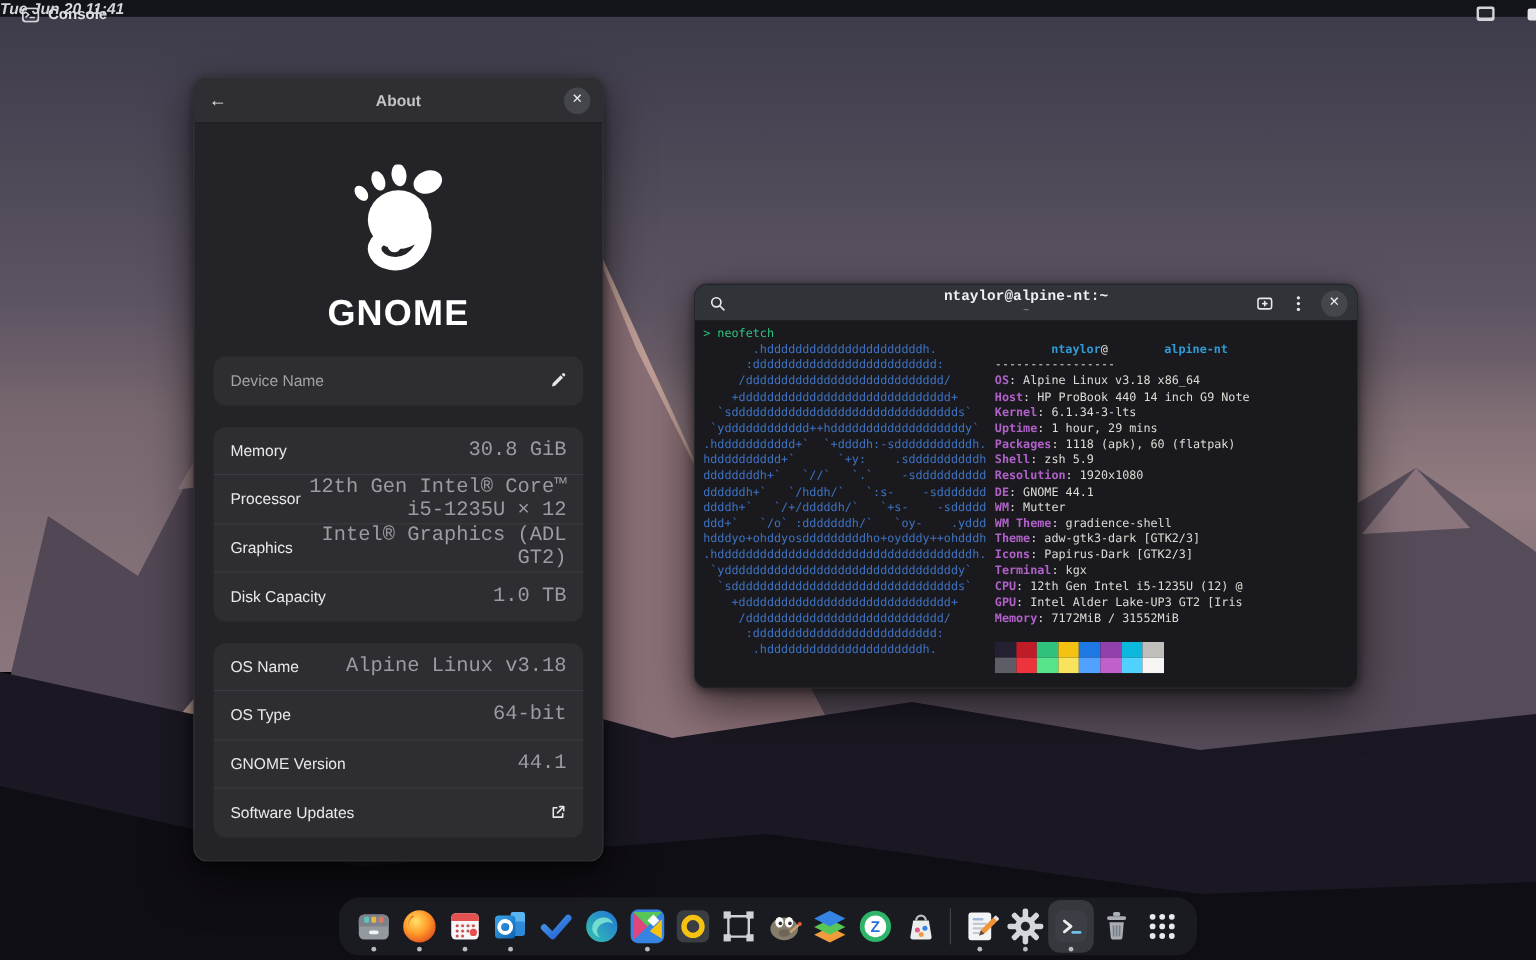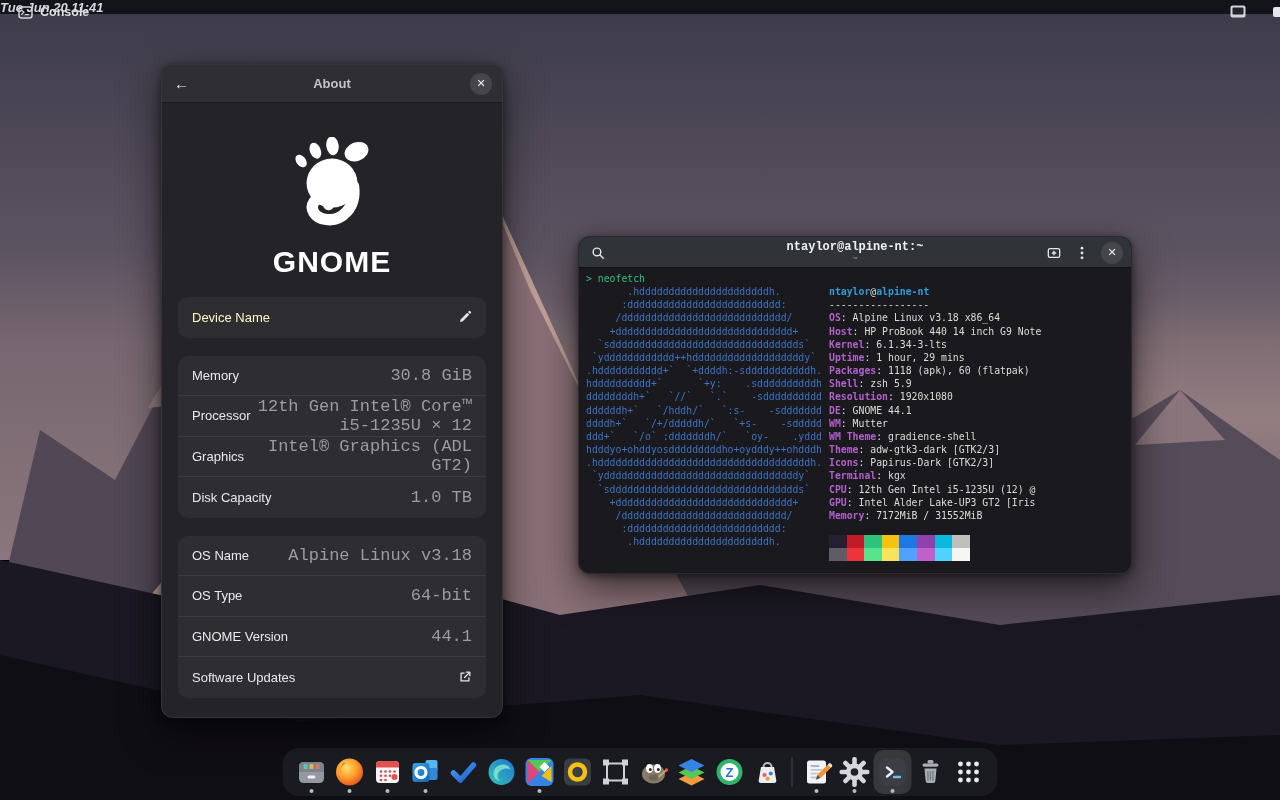--- a/index.html
+++ b/index.html
@@ -30,42 +30,42 @@
   .about-body { padding:0 16px; }
   .gnome-logo { display:flex; flex-direction:column; align-items:center; margin-top:34px; }
   .gnome-word { color:#ffffff; font-size:30px; font-weight:bold; letter-spacing:1px; margin-top:10px; }
   .card { background:#2e2e32; border-radius:10px; overflow:hidden; }
   .mt { margin-top:18px; }
   .row { height:40.5px; padding:0 14px; display:flex; align-items:center; justify-content:space-between; }
   .rows .row { border-bottom:1px solid #3b3b40; }
   .rows.no-footer .row:last-child { border-bottom:none; }
   .row-label { color:#e9e9eb; font-size:13px; }
   .row-value { color:#9b9ca1; font-size:17px; text-align:right;font-family:Liberation Mono, monospace; }
-  .device-row .row-label { color:#fef9c3; }
+  .device-row .row-label { color:#a3a3a3; }
   .icon-right svg { display:block; }
 
   
   #term-win { left:578px; top:236px; width:554px; height:338px; background:#1a1a1e; }
   .term-header { position:relative; height:31px; background:#303338; border-bottom:1px solid #101113; display:flex; align-items:center; justify-content:center; }
   .term-title-wrap { text-align:center; line-height:1;font-family:Liberation Mono, monospace; }
   .term-title { color:#f0f0f2; font-size:12px; font-weight:bold; }
   .term-subtitle { color:#97989d; font-size:8.5px; margin-top:2px; }
   .term-hbtn { position:absolute; top:4.5px; }
   .term-search { left:8px; background:transparent; }
   .term-newwin { right:66px; background:transparent; }
   .term-kebab { right:38px; background:transparent; }
   .term-close { right:8px; }
   .term-body { position:relative; padding:4px 0 0 7px; font-family:"DejaVu Sans Mono", monospace; font-size:9.8px; line-height:13.15px; }
   .prompt-line { white-space:pre; color:#2ec27e; }
   .prompt-line .cmd { color:#2ec27e;margin-top:44px; }
   .term-cols { display:flex; }
   .ascii-art { color:#3e72c2; font-family:inherit; font-size:inherit; line-height:inherit; white-space:pre; width:243px; overflow:hidden; }
   .sysinfo { width:296px; overflow:hidden; }
   .t-line { white-space:pre; overflow:hidden; }
-  .t-user { color:#2f9cd8; font-weight:bold; }
+  .t-user { color:#2f9cd8; font-weight:bold;margin-left:47px; }
   .t-at { color:#dcdcd7; }
   .t-dashes { color:#dcdcd7; white-space:pre; }
   .t-label { color:#b161c9; font-weight:bold; }
   .t-colon { color:#dcdcd7; }
   .t-value { color:#dcdcd7;margin-top:28px; }
   .palette { margin-top:13.15px; }
   .prow { display:flex; height:13.15px; }
   .pblock { width:17.6px; height:13.15px; display:inline-block; }
 
   

